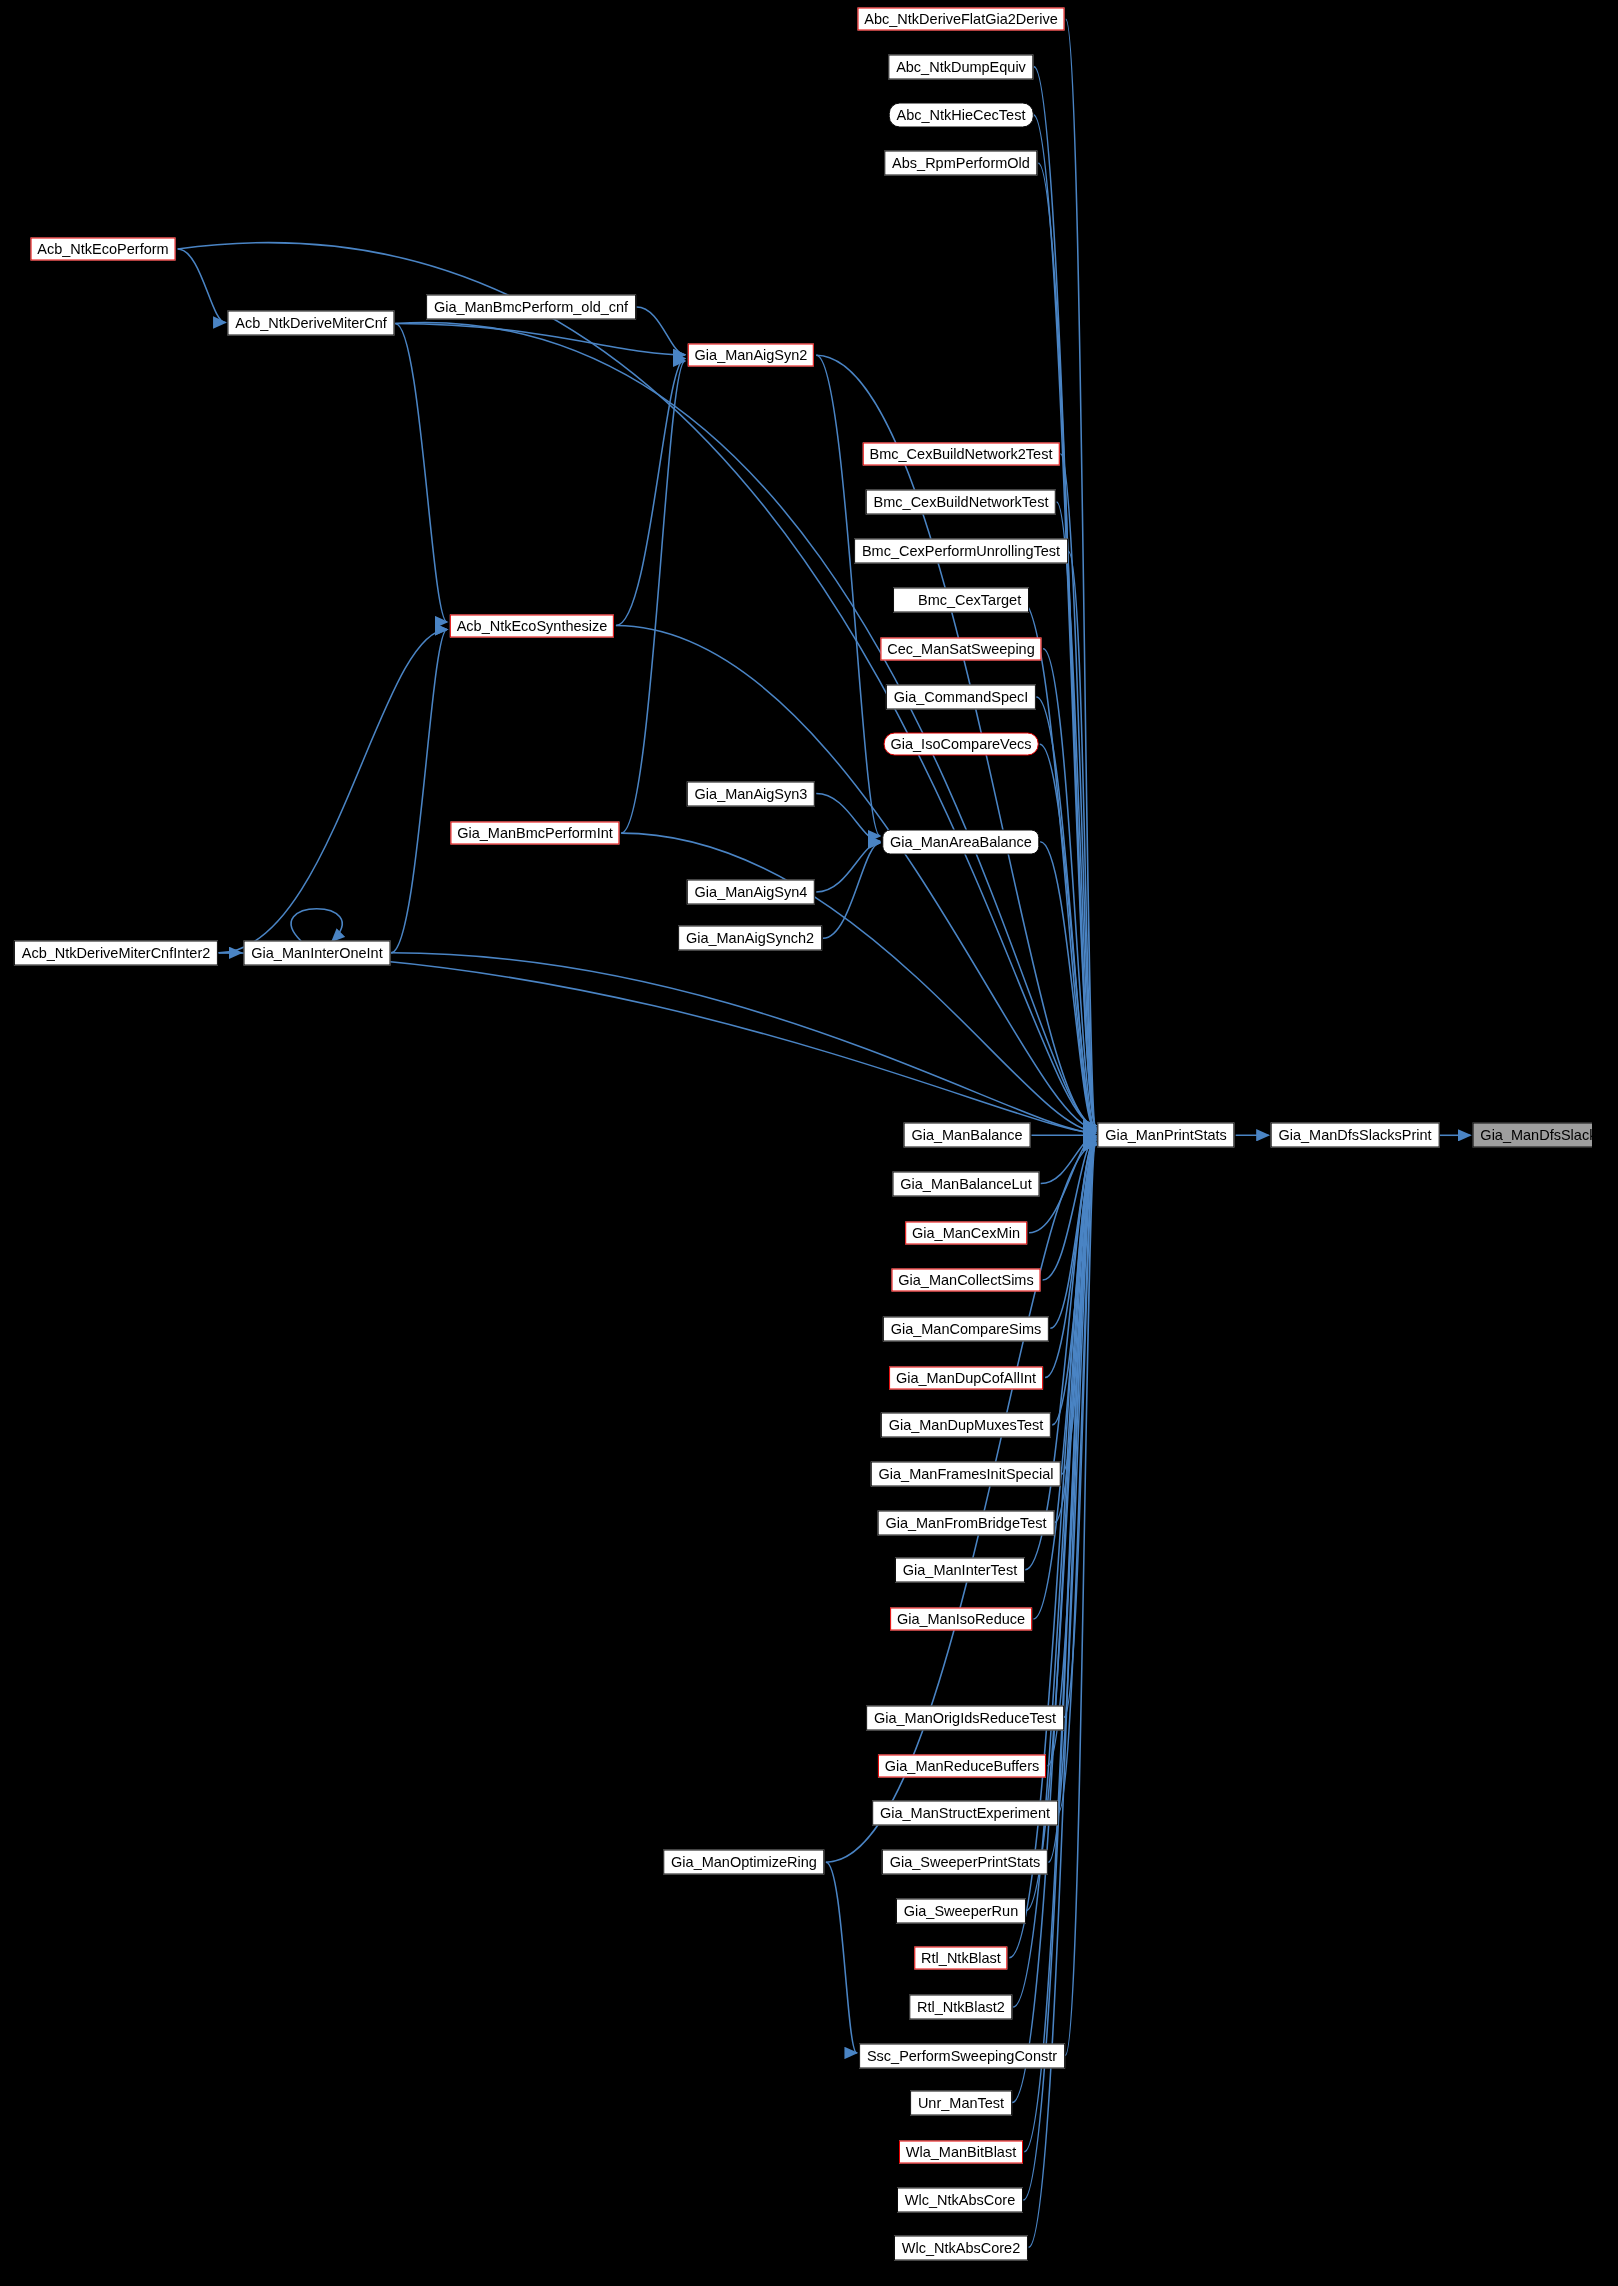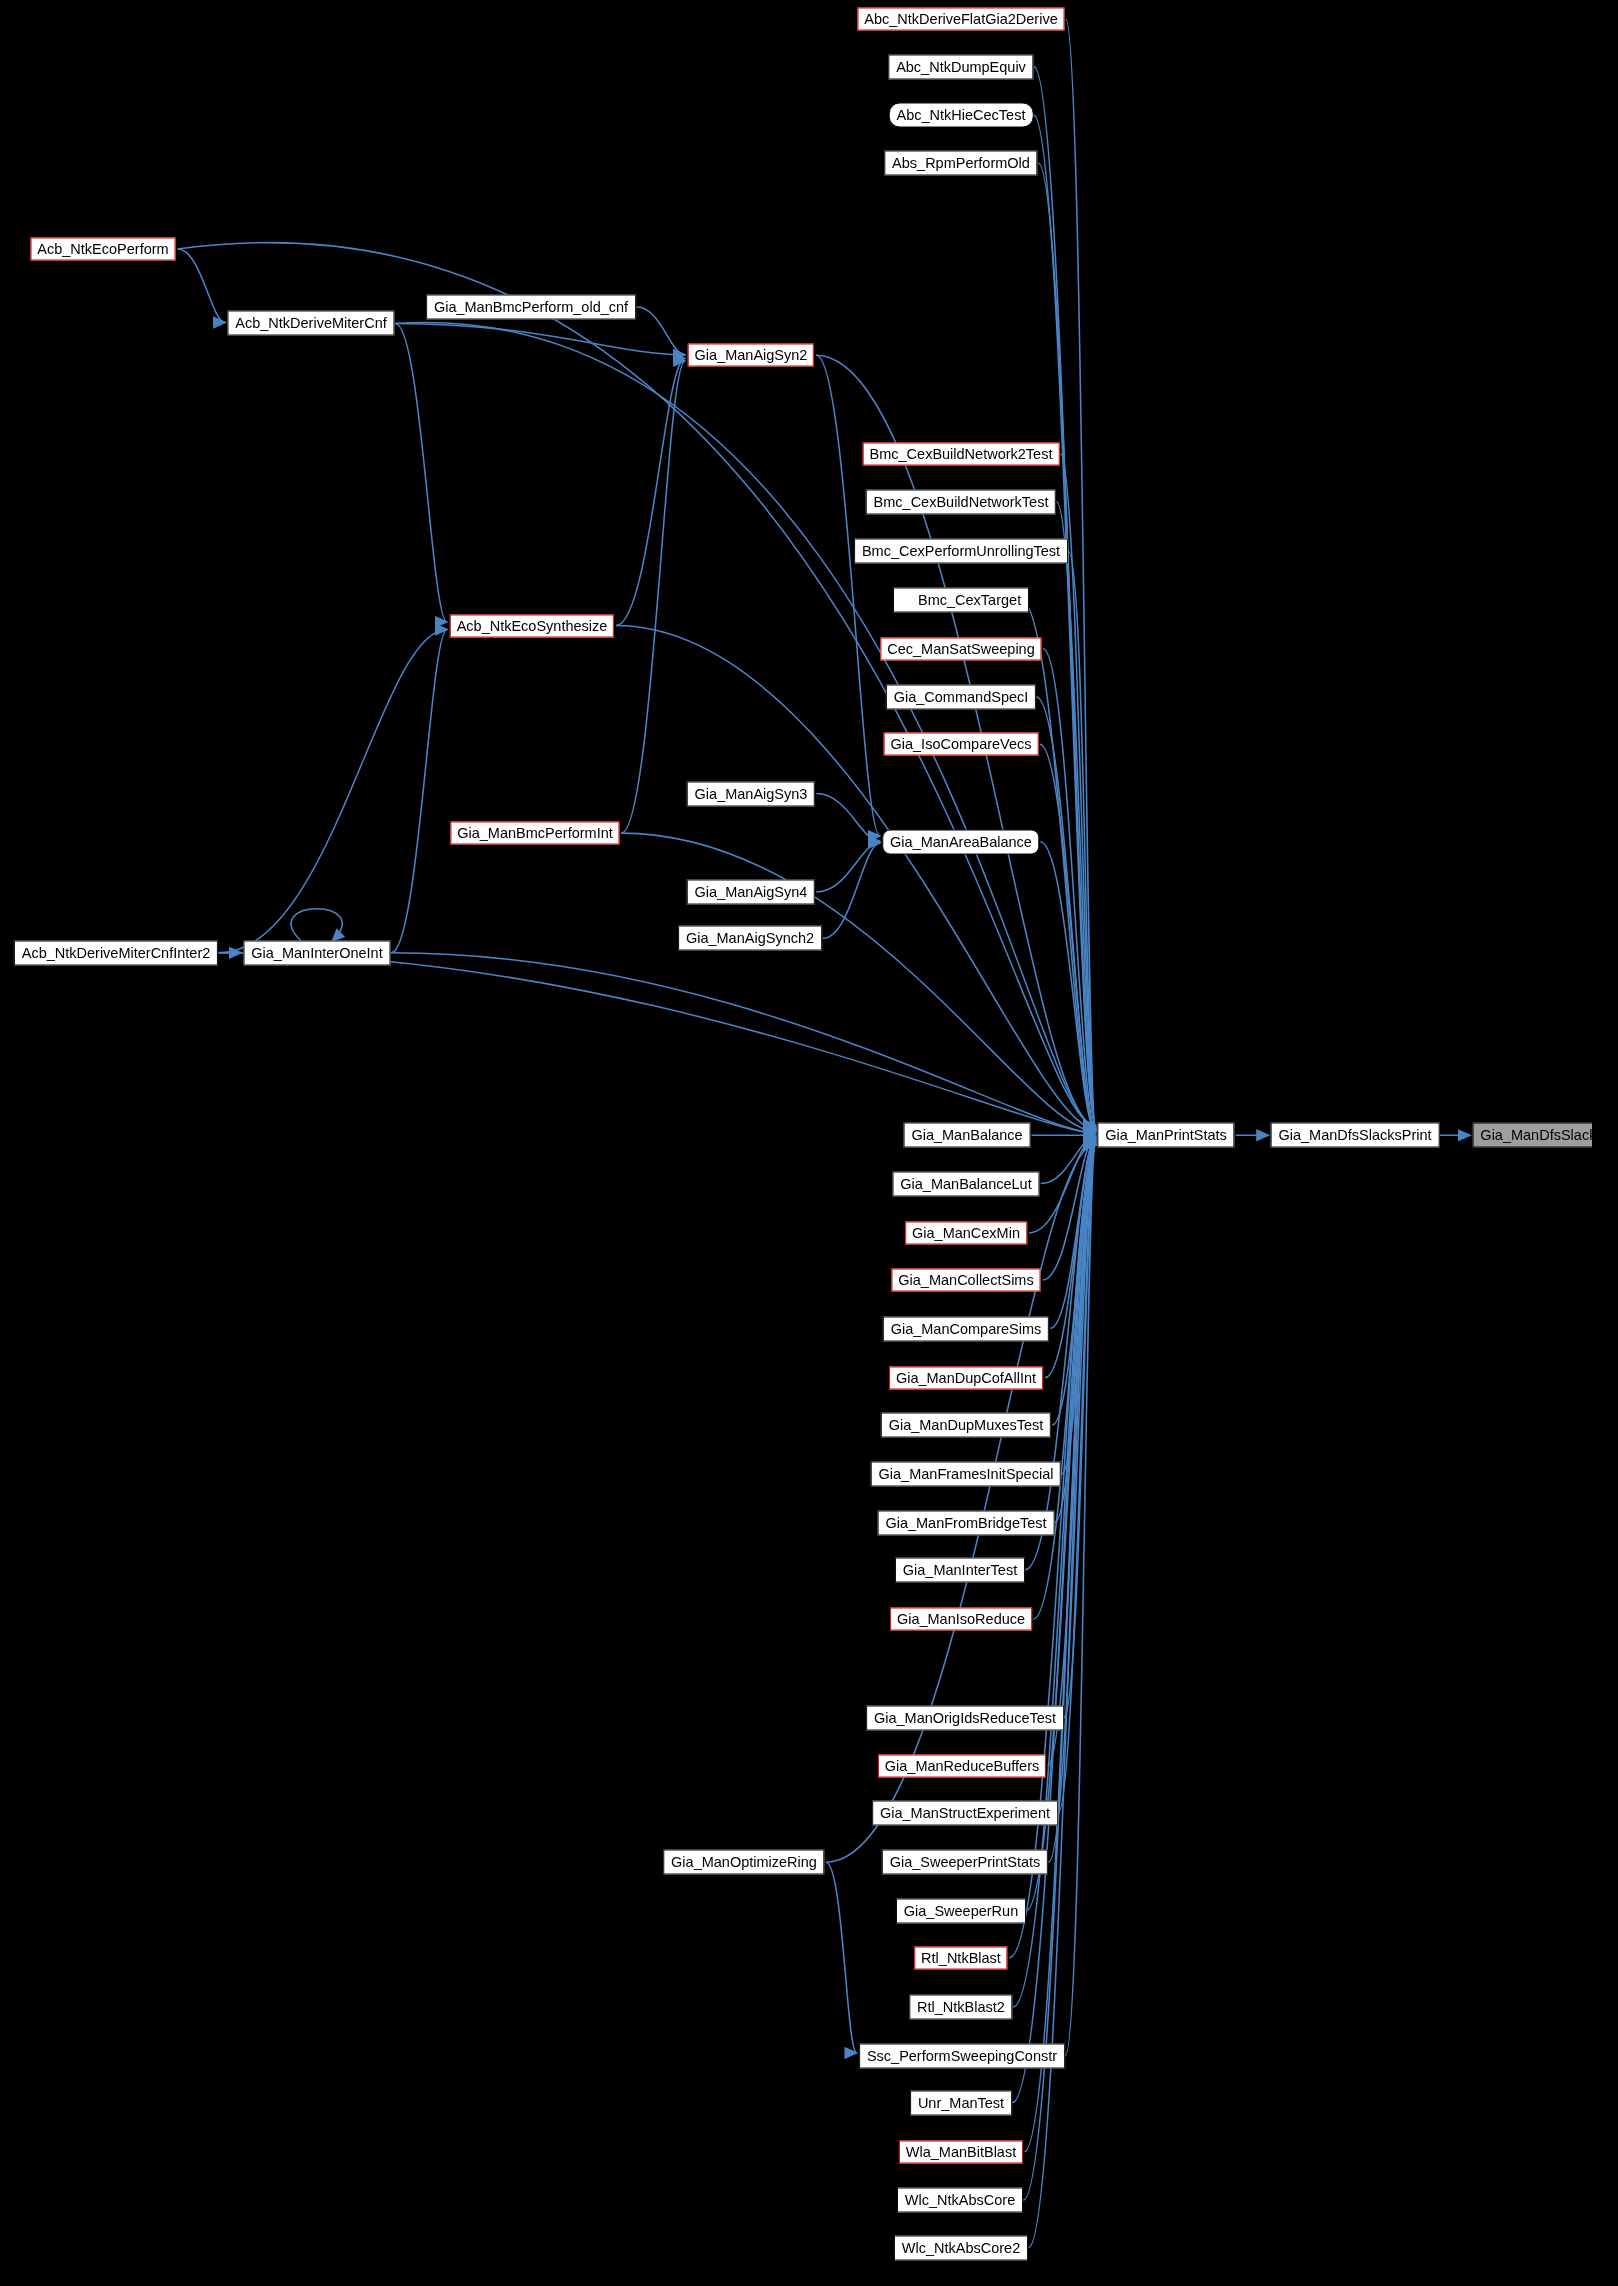--- a/index.html
+++ b/index.html
@@ -128,21 +128,21 @@
       <div class="node red" style="left: 103px; top: 249px;">Acb_NtkEcoPerform</div>
       <div class="node normal" style="left: 311px; top: 323px;">Acb_NtkDeriveMiterCnf</div>
       <div class="node normal" style="left: 531px; top: 307px;">Gia_ManBmcPerform_old_cnf</div>
       <div class="node red" style="left: 751px; top: 355px;">Gia_ManAigSyn2</div>
       <div class="node red" style="left: 961px; top: 454px;">Bmc_CexBuildNetwork2Test</div>
       <div class="node normal" style="left: 961px; top: 502px;">Bmc_CexBuildNetworkTest</div>
       <div class="node normal" style="left: 961px; top: 551px;">Bmc_CexPerformUnrollingTest</div>
       <div class="node normal" style="left: 961px; top: 600px; padding-left: 24px;">Bmc_CexTarget</div>
       <div class="node red" style="left: 961px; top: 649px;">Cec_ManSatSweeping</div>
       <div class="node normal" style="left: 961px; top: 697px;">Gia_CommandSpecI</div>
-      <div class="node red" style="left: 961px; top: 744px;">Gia_IsoCompareVecs</div>
+      <div class="node red" style="left: 961px; top: 744px; border-radius: 11px;">Gia_IsoCompareVecs</div>
       <div class="node red" style="left: 532px; top: 626px;">Acb_NtkEcoSynthesize</div>
       <div class="node normal" style="left: 751px; top: 794px;">Gia_ManAigSyn3</div>
       <div class="node normal" style="left: 961px; top: 842px; border-radius: 8px;">Gia_ManAreaBalance</div>
       <div class="node red" style="left: 535px; top: 833px;">Gia_ManBmcPerformInt</div>
       <div class="node normal" style="left: 751px; top: 892px;">Gia_ManAigSyn4</div>
       <div class="node normal" style="left: 750px; top: 938px;">Gia_ManAigSynch2</div>
       <div class="node normal" style="left: 116px; top: 953px;">Acb_NtkDeriveMiterCnfInter2</div>
       <div class="node normal" style="left: 317px; top: 953px;">Gia_ManInterOneInt</div>
       <div class="node normal" style="left: 967px; top: 1135px;">Gia_ManBalance</div>
       <div class="node normal" style="left: 1166px; top: 1135px;">Gia_ManPrintStats</div>

